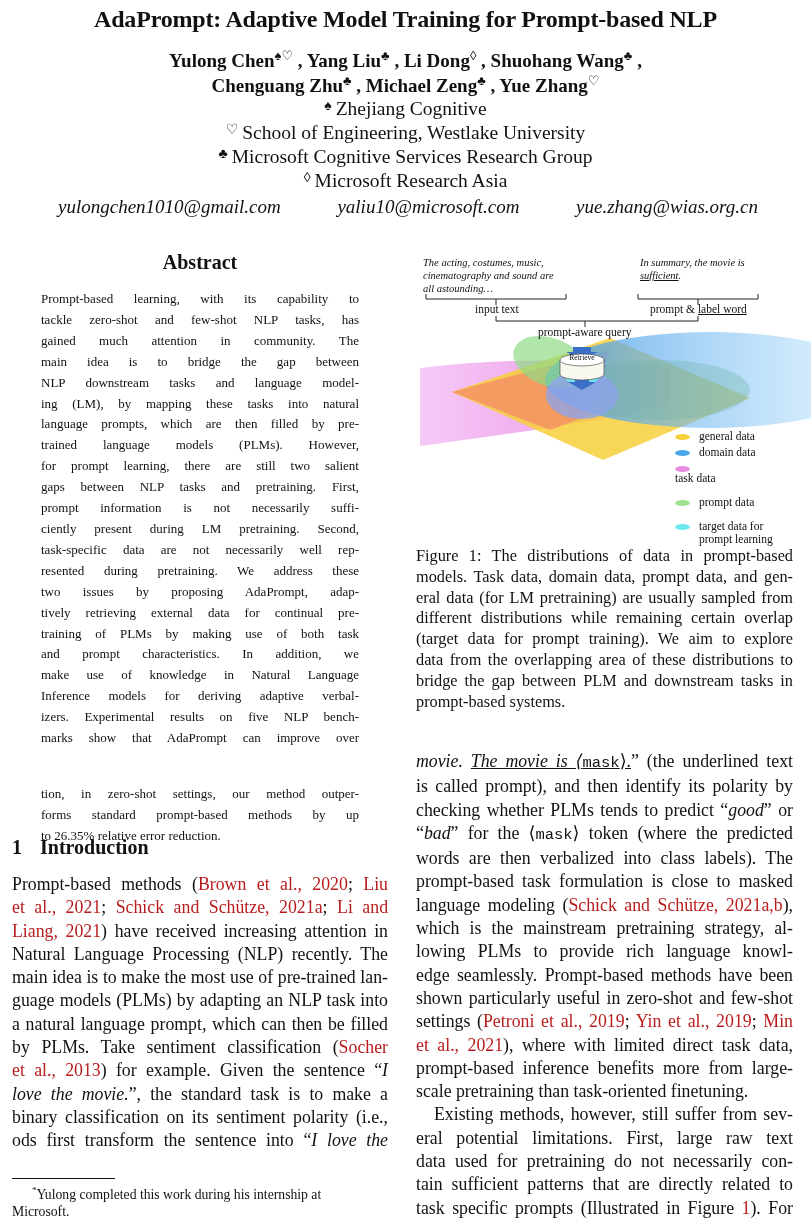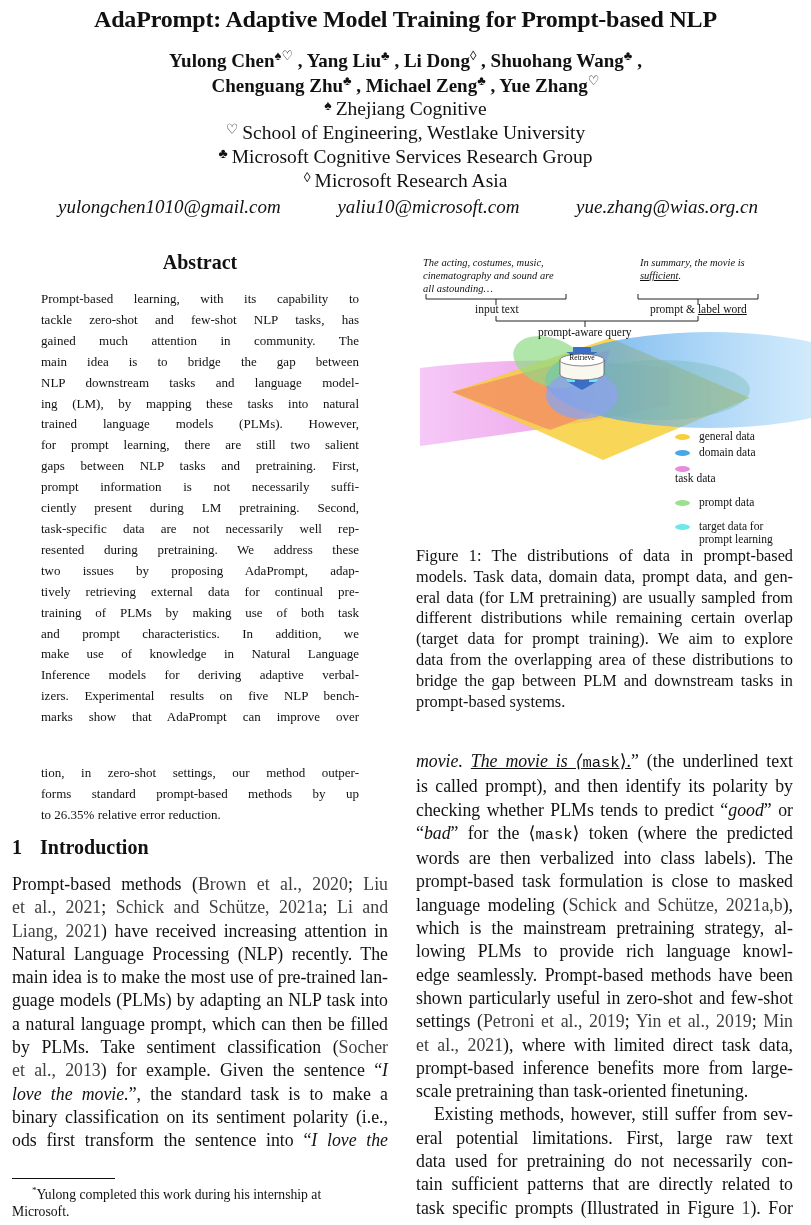--- a/index.html
+++ b/index.html
@@ -30,21 +30,21 @@
   .heading-abstract {
     left: 41px; width: 318px; top: 251px; text-align: center;
     font-weight: bold; font-size: 20px;
   }
   .para {
     font-size: 13px; line-height: 20.9px; text-align: justify; hyphens: none;
   }
   .para-big {
     font-size: 17.8px; line-height: 23.3px; text-align: justify;
   }
-  .cite { color: #404040; }
+  .cite { color: #b91c1c; }
   .mono { font-family: "Liberation Mono", "DejaVu Sans Mono", monospace; font-size: 15.5px; }
   .section-heading {
     left: 12px; top: 836px; font-weight: bold; font-size: 20px;
   }
   .section-heading .num { margin-right: 18px; }
   .footnote-rule {
     left: 12px; top: 1178px; width: 103px; height: 1px; background: #111;
   }
   .footnote {
     left: 12px; width: 376px; top: 1182px; font-size: 13.7px; line-height: 17px; text-align: justify;
@@ -89,20 +89,21 @@
 </div>
 
 <div class="abs heading-abstract">Abstract</div>
 <div class="abs col-left para" style="top:289px;" id="abstract-body">
     <div style="text-align: justify; text-align-last: justify; white-space: normal;">Prompt-based learning, with its capability to</div>
     <div style="text-align: justify; text-align-last: justify; white-space: normal;">tackle zero-shot and few-shot NLP tasks, has</div>
     <div style="text-align: justify; text-align-last: justify; white-space: normal;">gained much attention in community.  The</div>
     <div style="text-align: justify; text-align-last: justify; white-space: normal;">main idea is to bridge the gap between</div>
     <div style="text-align: justify; text-align-last: justify; white-space: normal;">NLP downstream tasks and language model-</div>
     <div style="text-align: justify; text-align-last: justify; white-space: normal;">ing (LM), by mapping these tasks into natural</div>
+    <div style="text-align: justify; text-align-last: justify; white-space: normal;">language prompts, which are then filled by pre-</div>
     <div style="text-align: justify; text-align-last: justify; white-space: normal;">trained language models (PLMs).  However,</div>
     <div style="text-align: justify; text-align-last: justify; white-space: normal;">for prompt learning, there are still two salient</div>
     <div style="text-align: justify; text-align-last: justify; white-space: normal;">gaps between NLP tasks and pretraining. First,</div>
     <div style="text-align: justify; text-align-last: justify; white-space: normal;">prompt information is not necessarily suffi-</div>
     <div style="text-align: justify; text-align-last: justify; white-space: normal;">ciently present during LM pretraining. Second,</div>
     <div style="text-align: justify; text-align-last: justify; white-space: normal;">task-specific data are not necessarily well rep-</div>
     <div style="text-align: justify; text-align-last: justify; white-space: normal;">resented during pretraining.  We address these</div>
     <div style="text-align: justify; text-align-last: justify; white-space: normal;">two issues by proposing AdaPrompt, adap-</div>
     <div style="text-align: justify; text-align-last: justify; white-space: normal;">tively retrieving external data for continual pre-</div>
     <div style="text-align: justify; text-align-last: justify; white-space: normal;">training of PLMs by making use of both task</div>

